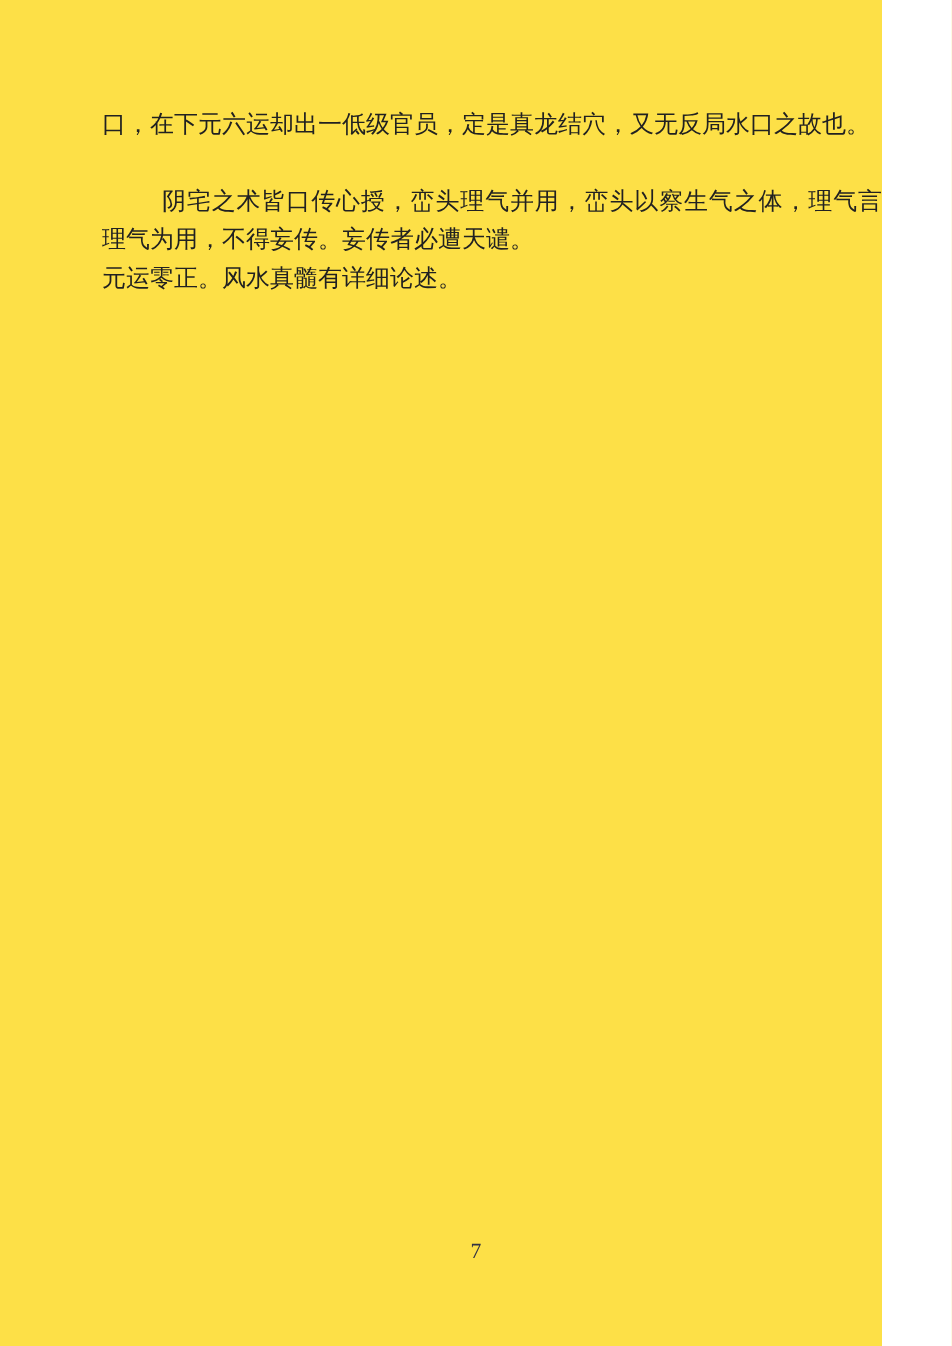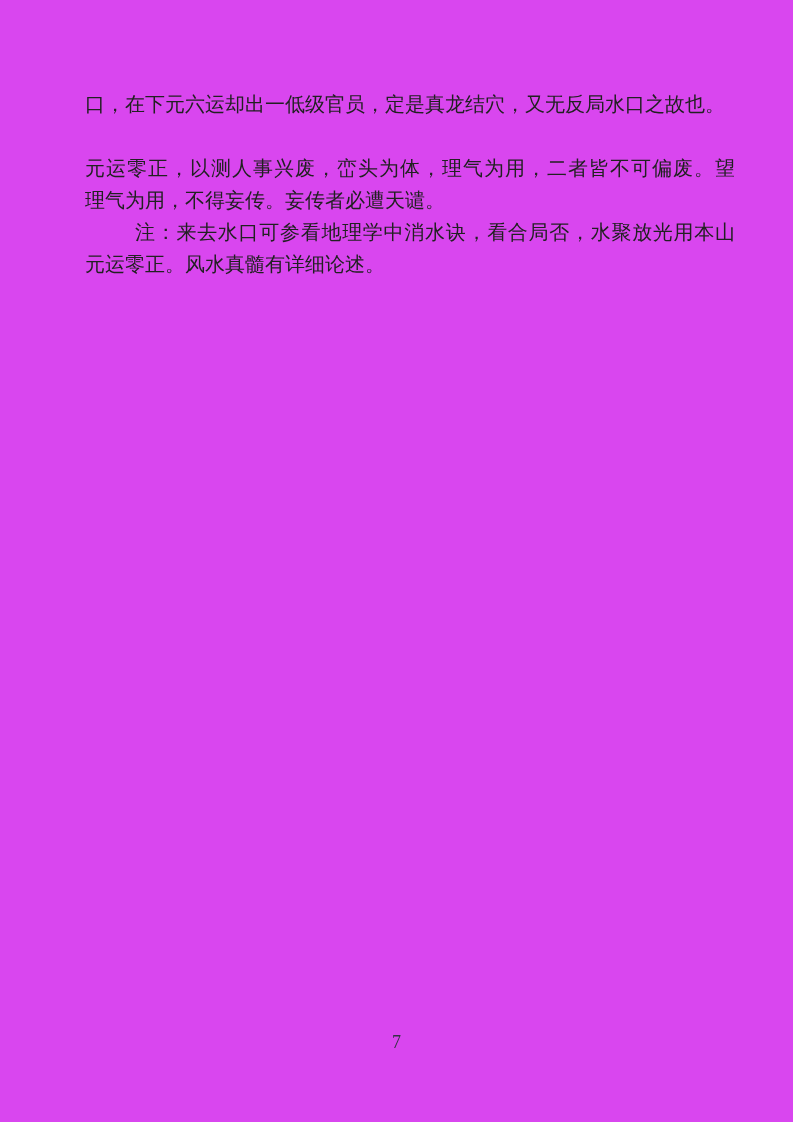--- a/index.html
+++ b/index.html
@@ -2,23 +2,23 @@
 <html lang="zh"><head>
 <meta charset="utf-8">
 <style>
   html, body {
     margin: 0;
     padding: 0;
     background: #ffffff;
   }
   .page {
     position: relative;
-    width: 793px;
+    width: 735px;
     height: 1122px;
-    background: #d946ef;
+    background: #fde047;
     overflow: hidden;
     font-family: "Liberation Serif", "DejaVu Serif", serif;
   }
   .text-block {
     position: absolute;
     left: 85px;
     top: 88px;
     width: 650px;
     font-size: 20px;
     line-height: 32px;
@@ -53,21 +53,20 @@
     font-family: "Liberation Serif", "DejaVu Serif", serif;
   }
 </style>
 </head>
 <body>
 
 <div class="page">
   <div class="text-block" id="text-block">
       <div class="line">口，在下元六运却出一低级官员，定是真龙结穴，又无反局水口之故也。</div>
       <div class="line"></div>
-      <div class="line fill">元运零正，以测人事兴废，峦头为体，理气为用，二者皆不可偏废。望</div>
+      <div class="line fill indent">阴宅之术皆口传心授，峦头理气并用，峦头以察生气之体，理气言</div>
       <div class="line">理气为用，不得妄传。妄传者必遭天谴。</div>
-      <div class="line fill indent">注：来去水口可参看地理学中消水诀，看合局否，水聚放光用本山</div>
       <div class="line">元运零正。风水真髓有详细论述。</div>
     </div>
   <div class="footer">
     <span class="pagenum">7</span>
   </div>
 </div>
 
 </body></html>

